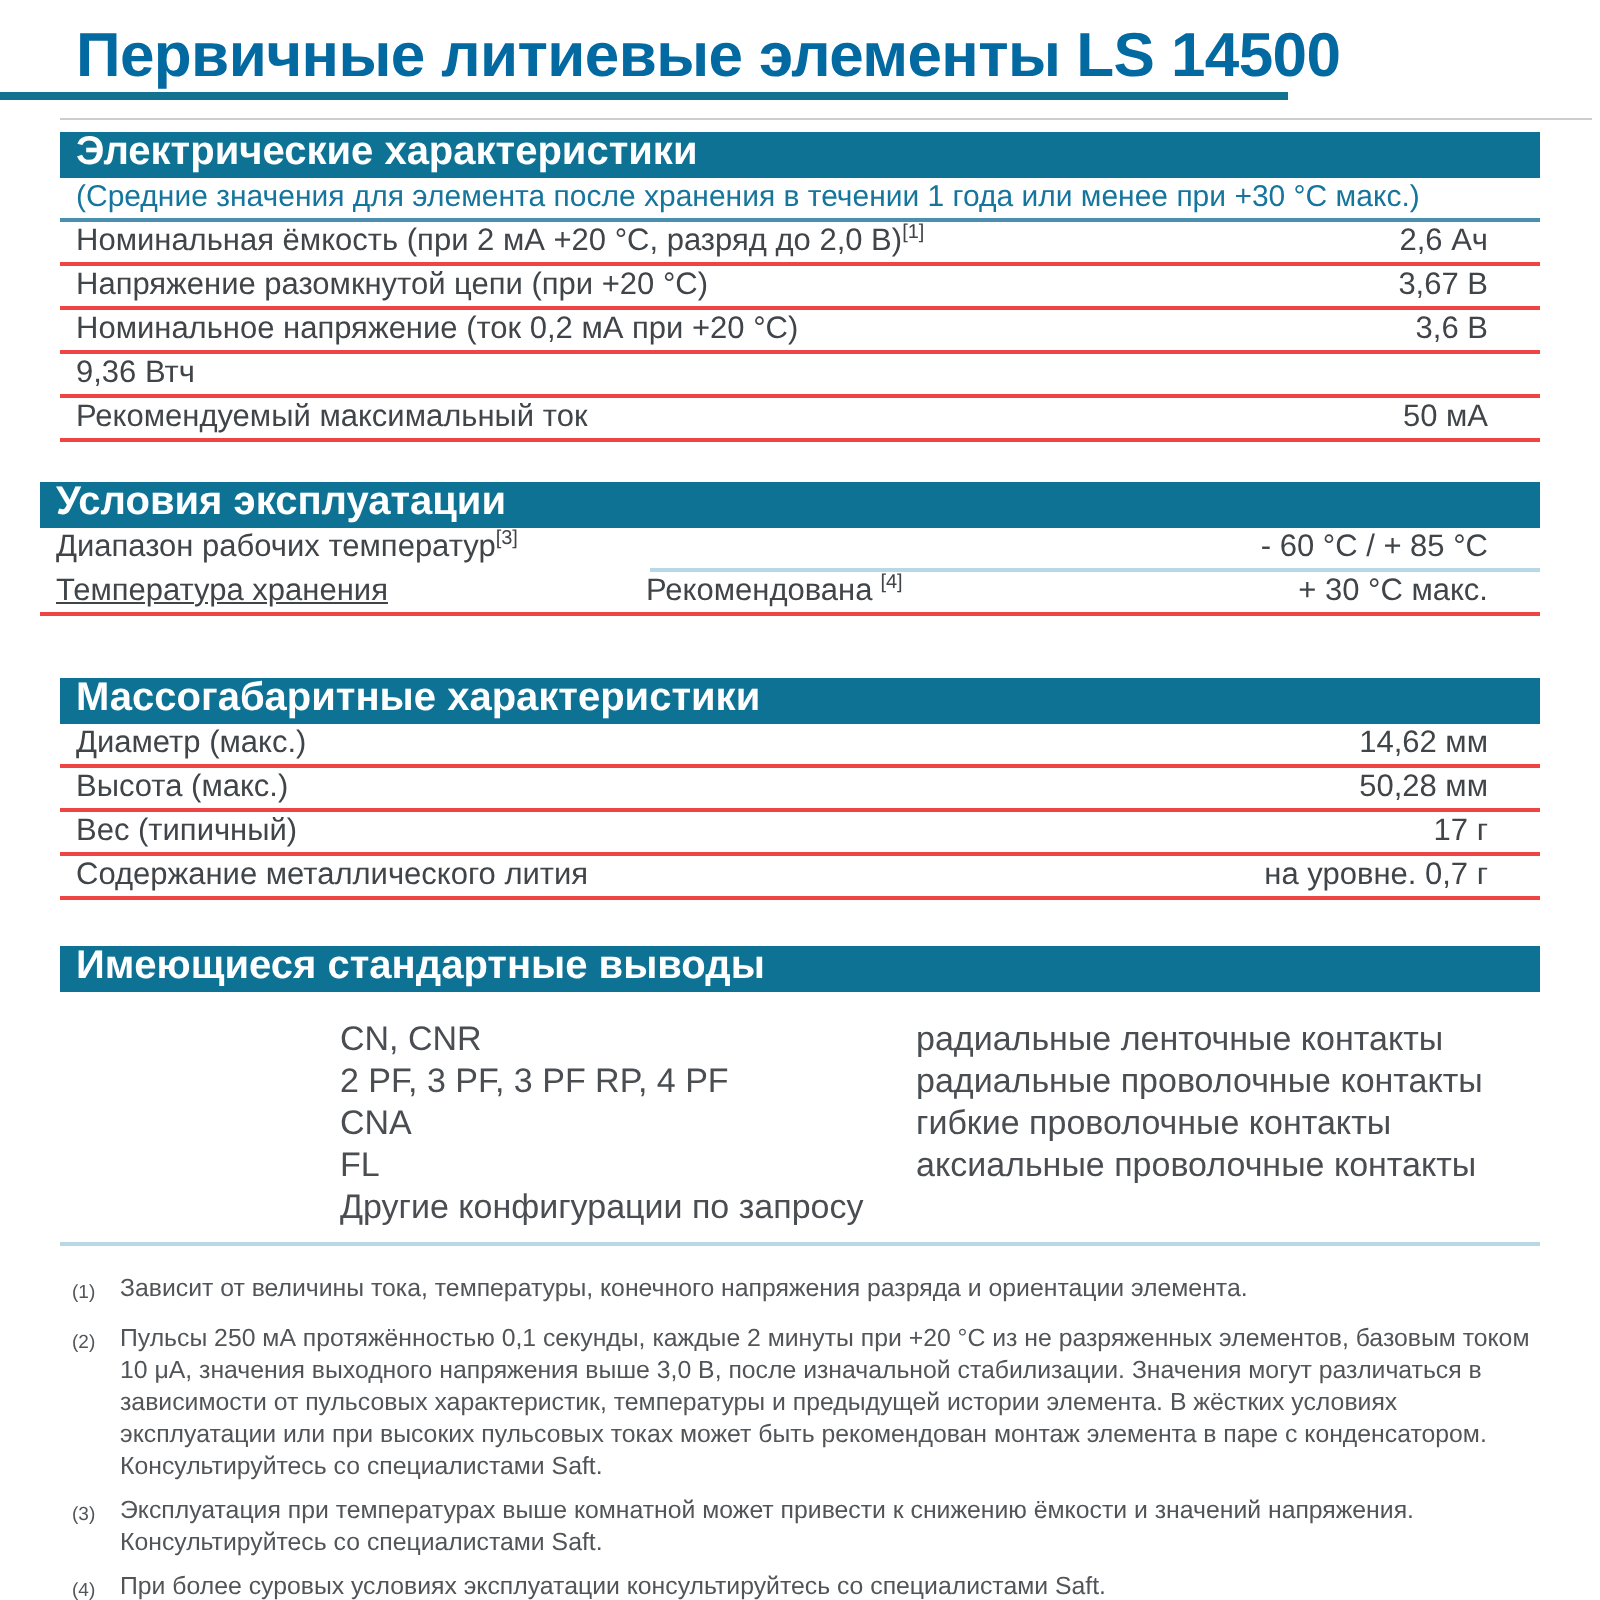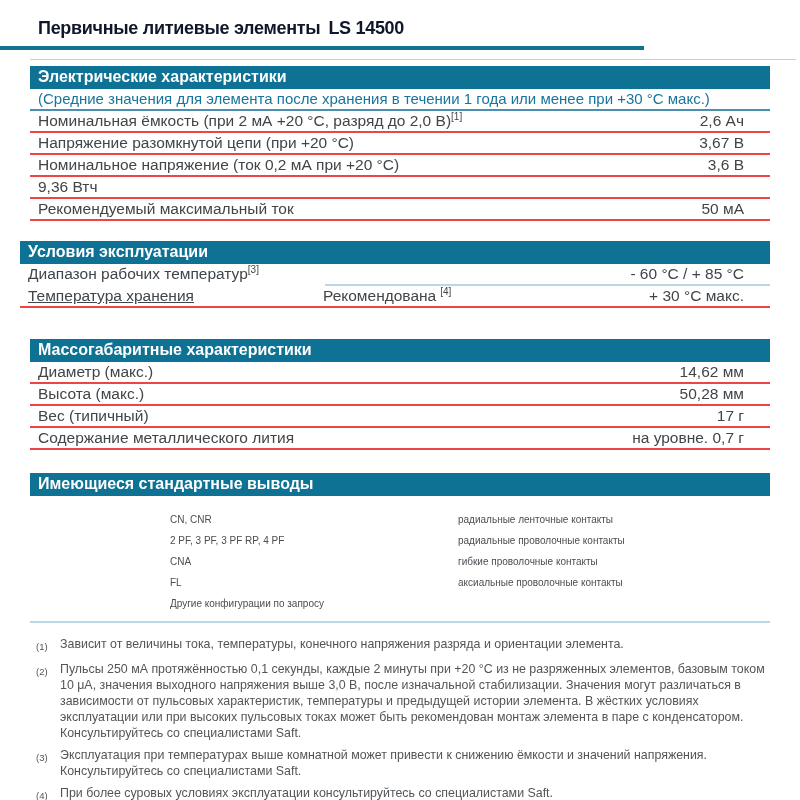--- a/index.html
+++ b/index.html
@@ -6,41 +6,41 @@
   html, body { margin: 0; padding: 0; }
   body {
     width: 800px; height: 800px;
     background: #ffffff;
     font-family: "Liberation Sans", sans-serif;
     color: #404549;
     overflow: hidden;
   }
   .title {
     margin: 13px 0 0 38px;
-    font-size: 18px;
+    font-size: 31px;
     font-weight: 700;
-    color: #0f172a;
+    color: #0369a1;
     line-height: 30px;
     letter-spacing: -0.3px;
     white-space: nowrap;
   }
   .title .title-model { margin-left: 8px; }
   .title-underline { width: 644px; height: 4px; background: #147291; margin-top: 3px; }
   .top-hairline { height: 1px; background: #caced1; margin: 9px 4px 0 30px; }
 
   .sect { margin: 0 30px; }
   .sect-electrical { margin-top: 6px; }
   .sect-operating { margin-top: 20px; margin-left: 20px; }
   .sect-physical { margin-top: 31px; }
   .sect-terminations { margin-top: 23px; }
 
   .sect-header {
     background: #0e7294;
     color: #ffffff;
-    font-size: 16px;
+    font-size: 20px;
     font-weight: 700;
     padding: 2px 8px 4px 8px;
     line-height: 17px;
   }
   .row {
     display: flex;
     justify-content: space-between;
     align-items: baseline;
     font-size: 15.5px;
     line-height: 17px;
@@ -59,21 +59,21 @@
   .row.no-bb { border-bottom: none; justify-content: flex-end; }
   .partial-divider { height: 2px; background: #b8d8e5; margin-left: 305px; }
   .three-col .label { flex: 0 0 295px; text-decoration: underline; }
   .three-col .mid2 { flex: 1; text-align: left; }
   sup { font-size: 10px; line-height: 0; }
   sup.sp { margin-left: 4px; }
 
   .terminals {
     display: flex;
     padding: 13px 0 5px 140px;
-    font-size: 10px;
+    font-size: 17px;
     line-height: 21px;
     color: #4a4e52;
   }
   .term-codes { width: 288px; }
   .term-descs { flex: 1; }
   .bottom-divider { height: 2px; background: #b8d8e5; margin-top: 2px; }
 
   .footnotes { margin: 13px 30px 0 36px; }
   .footnote {
     display: flex;

